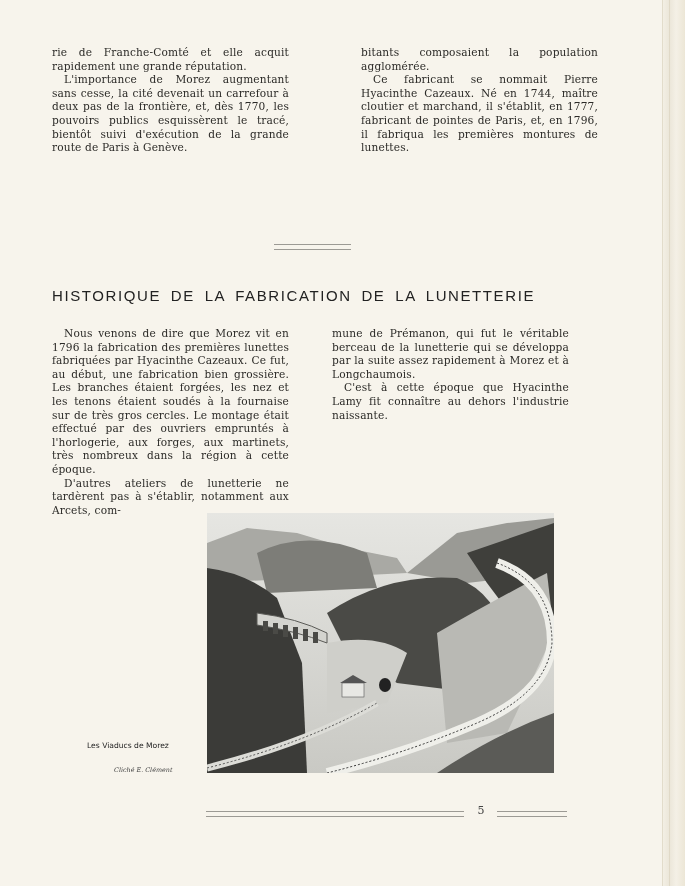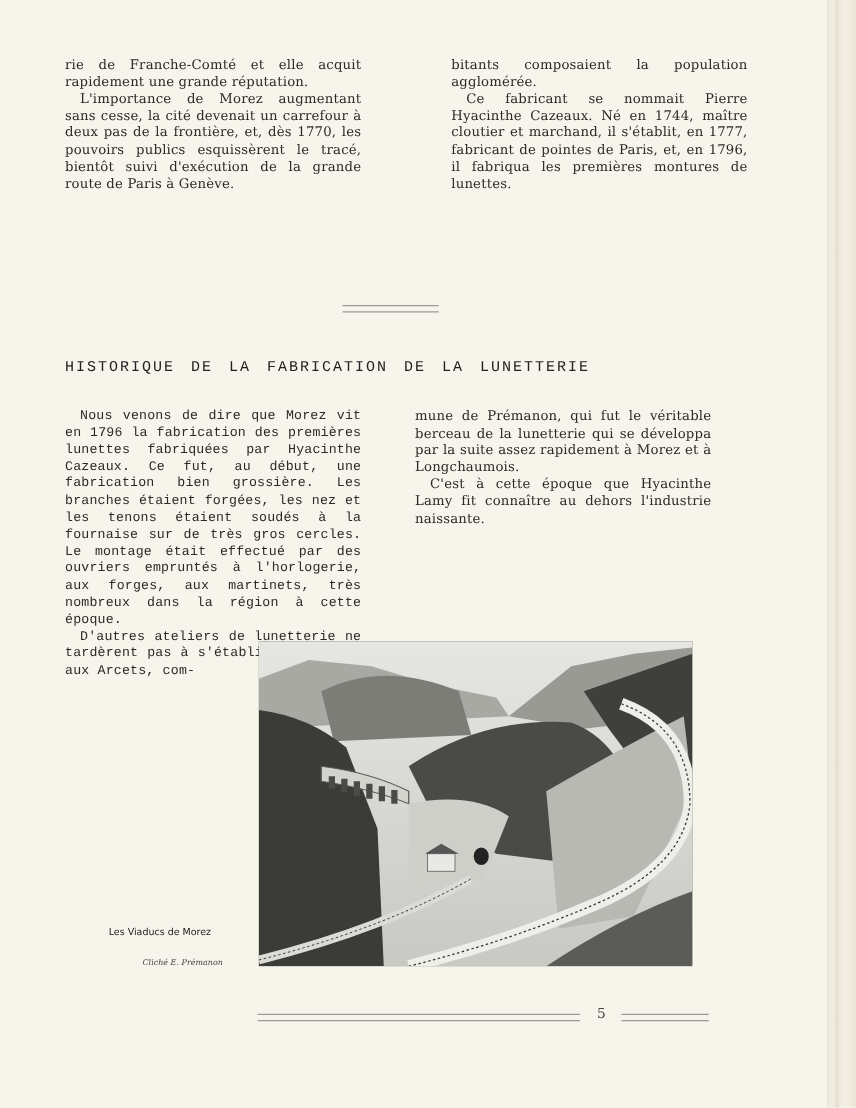--- a/index.html
+++ b/index.html
@@ -22,39 +22,39 @@
     position: absolute;
     font-size: 10.6px;
     line-height: 13.6px;
     text-align: justify;
     letter-spacing: 0.15px;
   }
   .col p { margin: 0; text-indent: 12px; }
   .col p.noindent { text-indent: 0; }
   .col-tl { left: 52px; top: 46px; width: 237px; }
   .col-tr { left: 332px; top: 46px; width: 237px; margin-left: 29px; }
-  .col-bl { left: 52px; top: 327px; width: 237px; font-family: Liberation Mono, monospace; }
+  .col-bl { left: 52px; top: 327px; width: 237px; }
   .col-br { left: 332px; top: 327px; width: 237px; }
 
   .rule-double {
     position: absolute; height: 4px;
     border-top: 1px solid #9c9a94; border-bottom: 1px solid #9c9a94;
   }
   .rule-mid { left: 274px; top: 244px; width: 77px; }
   .rule-foot-left { left: 206px; top: 811px; width: 258px; }
   .rule-foot-right { left: 497px; top: 811px; width: 70px; }
   .page-number {
     position: absolute; left: 471px; top: 804px; width: 20px;
     text-align: center; font-size: 11px; color: #444;
   }
 
   .section-title {
     position: absolute; left: 52px; top: 287px; width: 520px;
-    font-family: Liberation Mono, monospace;
-    font-size: 12px; letter-spacing: 1.6px; word-spacing: 4px;
+    font-family: Liberation Sans, sans-serif;
+    font-size: 15px; letter-spacing: 1.6px; word-spacing: 4px;
     color: #222; white-space: nowrap;
   }
 
   .photo {
     position: absolute; left: 207px; top: 513px; width: 347px; height: 260px;
     background: #8a8a86; overflow: hidden;
   }
   .photo svg { display: block; width: 100%; height: 100%; }
 
   .caption {
@@ -138,17 +138,17 @@
     <path d="M290 50 Q345 70 345 130 Q340 180 270 210 Q200 240 120 260" stroke="#333" stroke-width="1" fill="none" stroke-dasharray="2 2"></path>
 
     <path d="M0 255 Q100 230 170 190" stroke="#dcdcd7" stroke-width="7" fill="none"></path>
     <path d="M0 255 Q100 230 170 190" stroke="#333" stroke-width="0.8" fill="none" stroke-dasharray="2 2"></path>
 
     <path d="M230 260 Q290 220 347 200 L347 260 Z" fill="#5b5b57"></path>
   </svg>
 </div>
 
 <div class="caption">Les Viaducs de Morez</div>
-<div class="credit">Cliché E. Prémanon</div>
+<div class="credit">Cliché E. Clément</div>
 
 <div class="rule-double rule-foot-left"></div>
 <div class="page-number">5</div>
 <div class="rule-double rule-foot-right"></div>
 
 </body></html>

